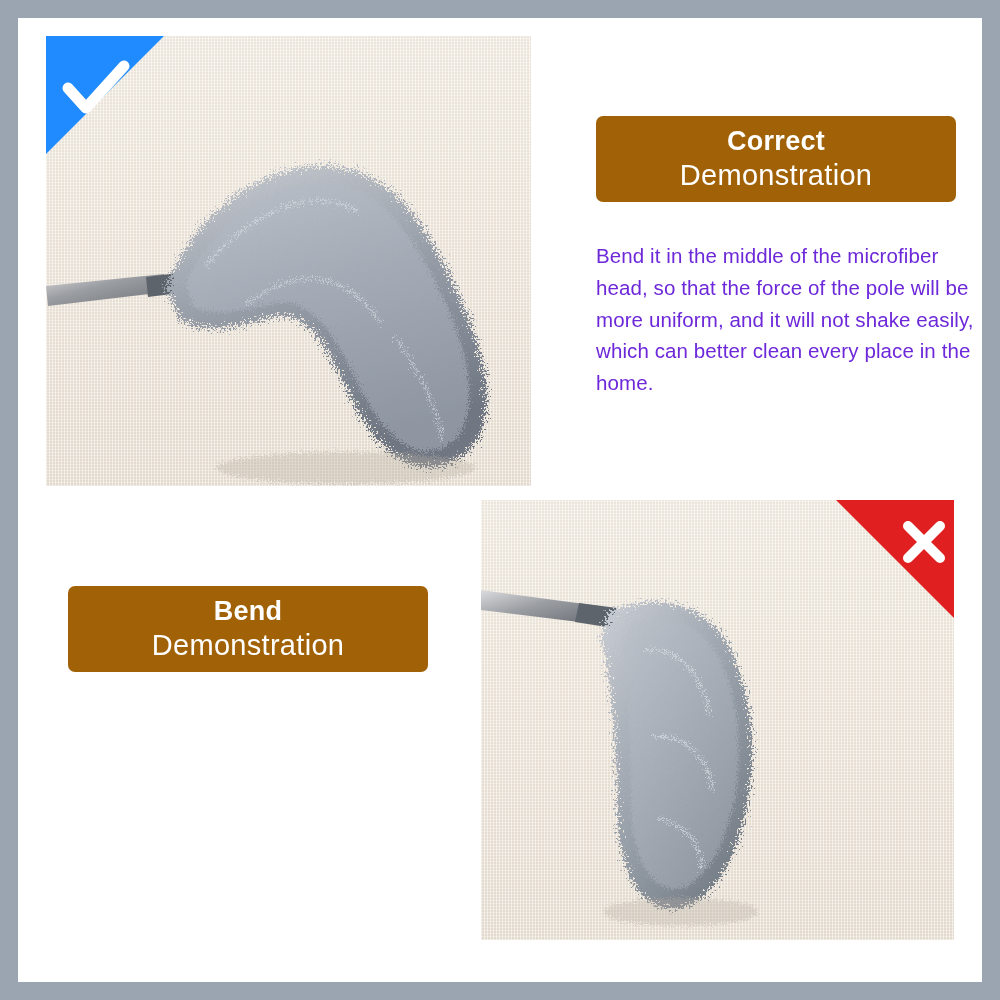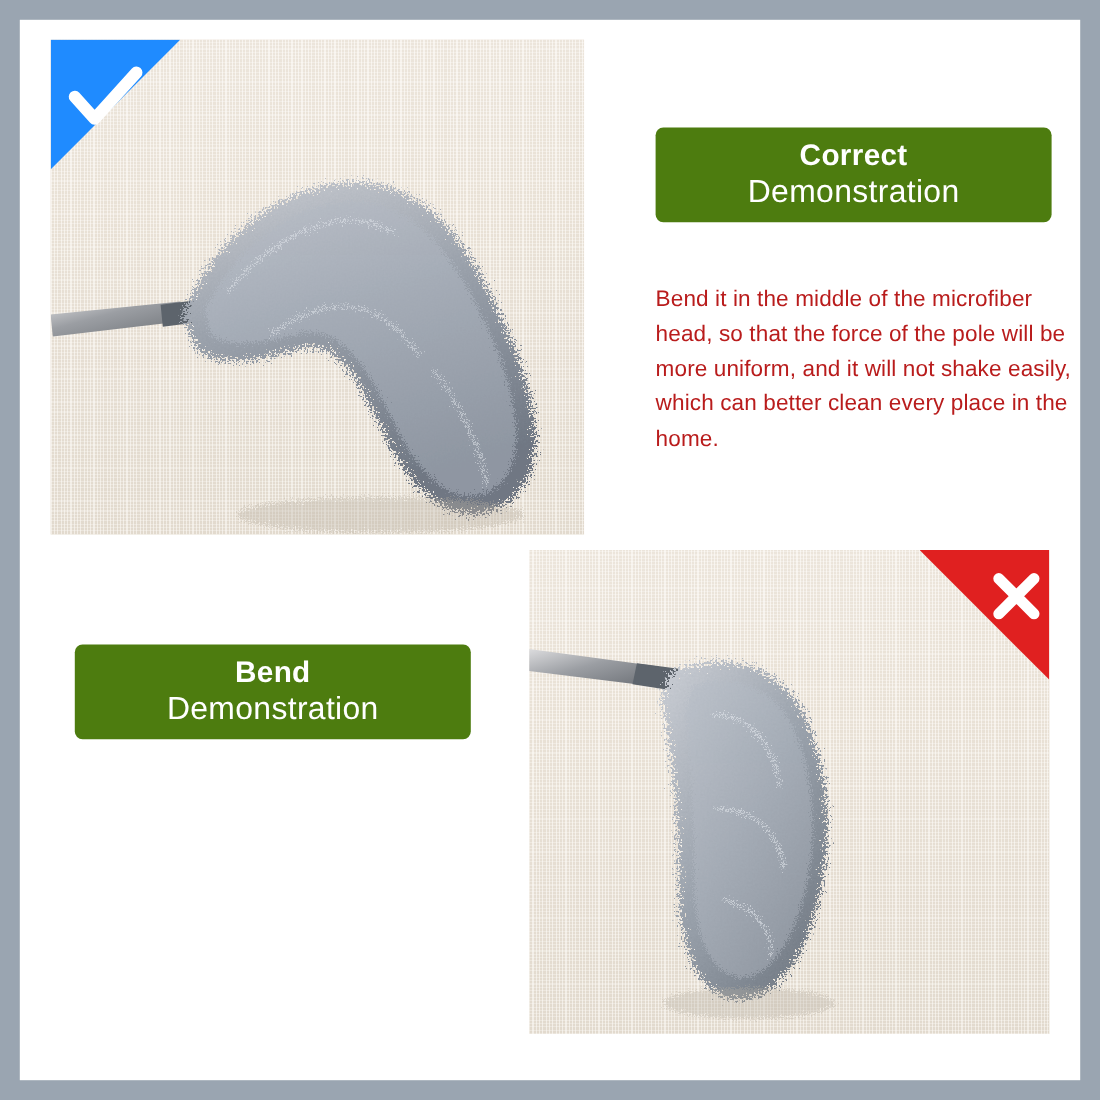--- a/index.html
+++ b/index.html
@@ -69,21 +69,21 @@
     height: 118px;
     overflow: hidden;
   }
   .corner-badge svg { display:block; }
   .badge-correct { left: 28px; top: 18px; }
   .badge-error { left: 818px; top: 482px; }
 
   
   .heading-plate {
     position: absolute;
-    background: #4d7c0f;
+    background: #a16207;
     border-radius: 7px;
     display: flex;
     flex-direction: column;
     align-items: center;
     justify-content: center;
     color: #ffffff;
     text-align: left;
     letter-spacing: .3px;
   }
   .heading-plate .line1 { font-size: 27px; font-weight: 700; line-height: 1.22; }
@@ -97,25 +97,24 @@
   }
   .plate-error {
     left: 50px;
     top: 568px;
     width: 360px;
     height: 86px;
   }
 
   .body-text {
     position: absolute;
-    color: #b91c1c;
+    color: #6d28d9;
     font-size: 20.5px;
     line-height: 1.55;
     letter-spacing: .1px;
-    margin-top: 16px;
   }
   .body-correct {
     left: 578px;
     top: 222px;
     width: 378px;
   }
   .body-error {
     left: 48px;
     top: 686px;
     width: 400px;

